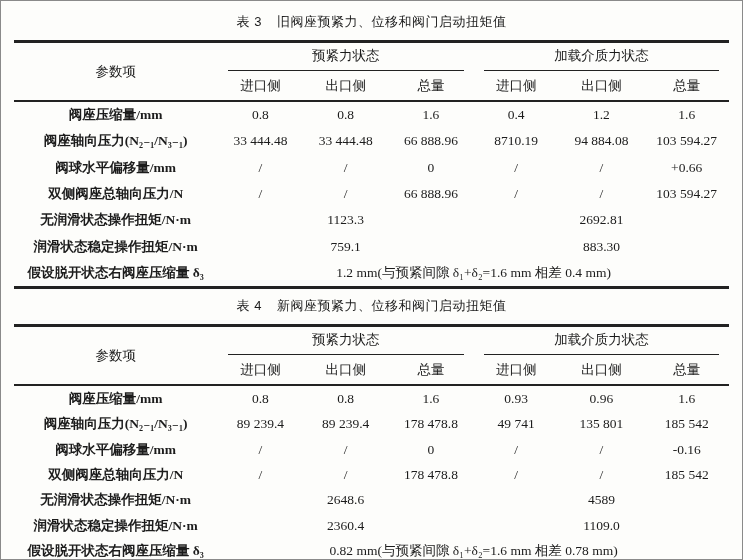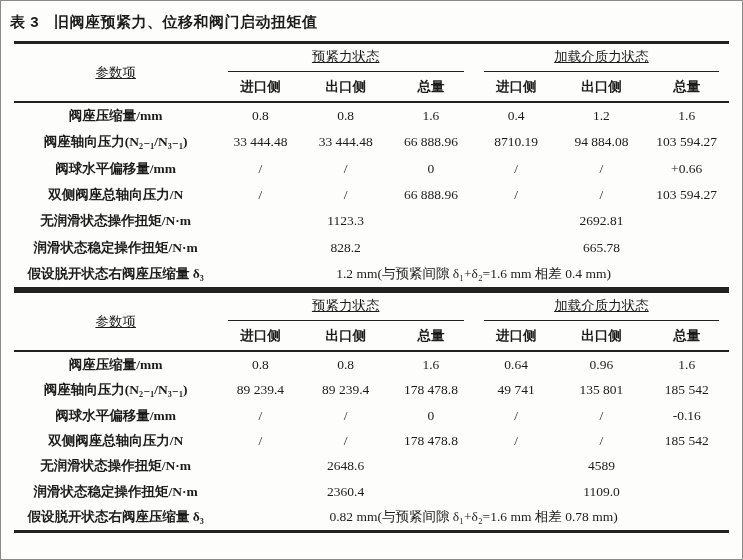--- a/index.html
+++ b/index.html
@@ -5,42 +5,42 @@
   html,body{margin:0;padding:0;background:#e9e9e9;}
   .page{
     width:743px;height:560px;box-sizing:border-box;
     background:#fdfdfb;border:1px solid #8a8a8a;
     padding:4px 9px 0 9px;
     font-family:"Liberation Serif","DejaVu Serif",serif;
     color:#1c1c1c;
     position:relative;overflow:hidden;
   }
   .tbl-title{
-    text-align:left;
+    text-align:center;
     font-family:"Liberation Sans","DejaVu Sans",sans-serif;
-    font-weight:bold;font-size:15px;letter-spacing:0.5px;
+    font-weight:normal;font-size:13px;letter-spacing:0.5px;
     padding:8px 0 9px 0;
   }
   .tbl-title .no{margin-right:15px;}
   table{
     width:99%;margin:0 auto;border-collapse:collapse;table-layout:fixed;
     border-top:3px solid #222;border-bottom:3px solid #222;
     font-size:13.5px;
   }
   col.c-label{width:28.5%;}
   col.c-data{width:11.9%;}
   th,td{
     text-align:center;vertical-align:middle;
     font-weight:normal;padding:0;white-space:nowrap;
     overflow:hidden;
   }
-  tr.grp th{height:25px;text-decoration:underline;}
+  tr.grp th{height:25px;}
   tr.sub th{height:29px;}
   thead th{border-bottom:0;}
-  thead tr.sub th{border-bottom:2.5px solid #222;font-weight:bold;}
+  thead tr.sub th{border-bottom:2.5px solid #222;}
   th.param{border-bottom:2.5px solid #222;}
   th.group{padding:0;}
   .group-inner{
     display:block;margin:0 10px;padding:4px 0 5px 0;
     border-bottom:1.5px solid #222;
   }
   .t3 tbody td{height:26.3px;}
   .t4 tbody td{height:25.4px;}
   td.lbl{white-space:nowrap;font-weight:bold;}
 </style>
@@ -119,30 +119,33 @@
         <td>/</td>
         <td>103 594.27</td>
       </tr>
       <tr>
         <td class="lbl">无润滑状态操作扭矩/N·m</td>
         <td colspan="3">1123.3</td>
         <td colspan="3">2692.81</td>
       </tr>
       <tr>
         <td class="lbl">润滑状态稳定操作扭矩/N·m</td>
-        <td colspan="3">828.2</td>
-        <td colspan="3">665.78</td>
+        <td colspan="3">759.1</td>
+        <td colspan="3">883.30</td>
       </tr>
       <tr>
         <td class="lbl">假设脱开状态右阀座压缩量 δ₃</td>
         <td colspan="6">1.2 mm(与预紧间隙 δ₁+δ₂=1.6 mm 相差 0.4 mm)</td>
       </tr>
     </tbody>
   </table>
 
+  <div class="tbl-title">
+    <span class="no">表 4</span><span>新阀座预紧力、位移和阀门启动扭矩值</span>
+  </div>
 
   <table class="t4">
     <colgroup>
       <col class="c-label">
         <col class="c-data">
         <col class="c-data">
         <col class="c-data">
       <col class="c-data">
         <col class="c-data">
         <col class="c-data">
@@ -165,21 +168,21 @@
         <th>出口侧</th>
         <th>总量</th>
       </tr>
     </thead>
     <tbody>
       <tr>
         <td class="lbl">阀座压缩量/mm</td>
         <td>0.8</td>
         <td>0.8</td>
         <td>1.6</td>
-        <td>0.64</td>
+        <td>0.93</td>
         <td>0.96</td>
         <td>1.6</td>
       </tr>
       <tr>
         <td class="lbl">阀座轴向压力(N₂₋₁/N₃₋₁)</td>
         <td>89 239.4</td>
         <td>89 239.4</td>
         <td>178 478.8</td>
         <td>49 741</td>
         <td>135 801</td>

